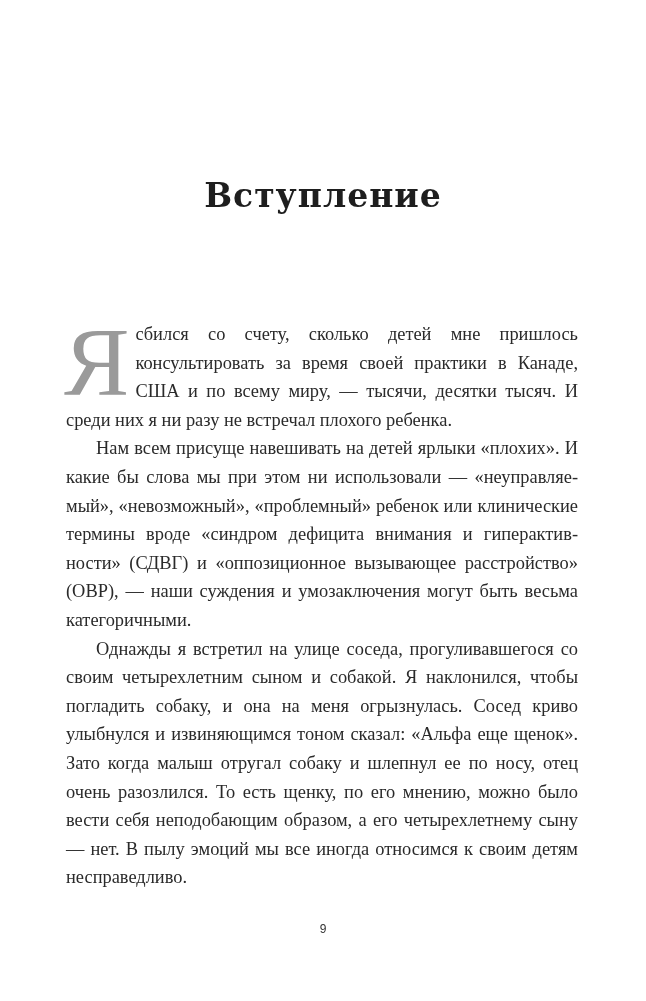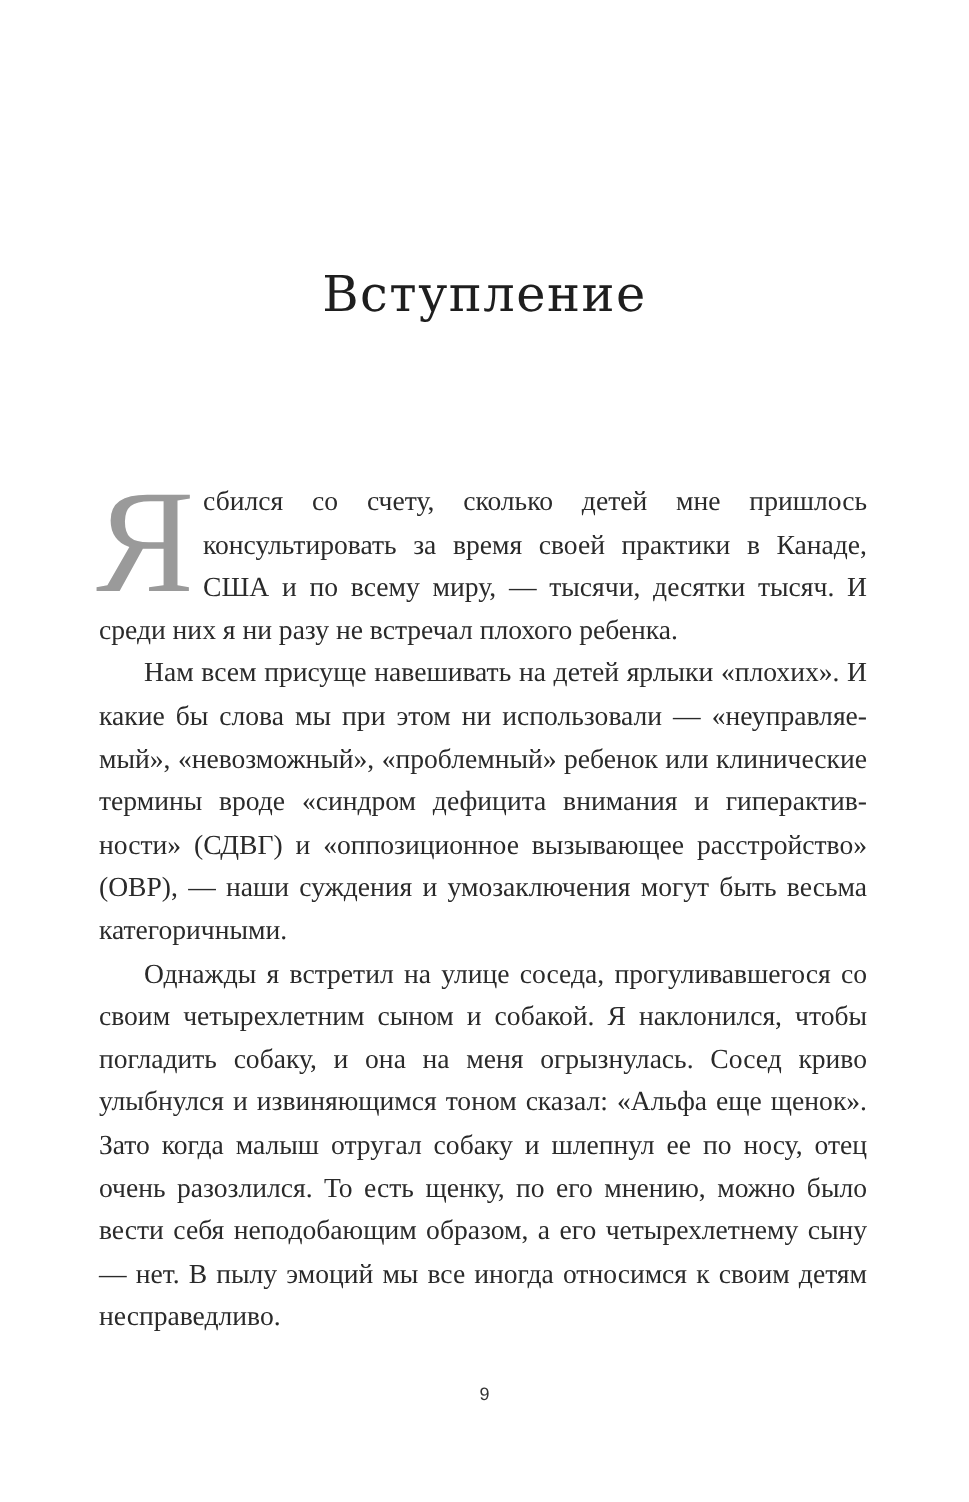--- a/index.html
+++ b/index.html
@@ -22,21 +22,21 @@
       background: #ffffff;
     }
     .chapter-title {
       position: absolute;
       left: 0;
       top: 176px;
       width: 646px;
       text-align: center;
       font-family: "DejaVu Serif", serif;
       font-size: 33px;
-      font-weight: normal;
+      font-weight: bold;
       letter-spacing: 1px;
       color: #1e1e1e;
       margin: 0;
     }
     .body-text {
       position: absolute;
       left: 66px;
       top: 320px;
       width: 512px;
       font-family: "Liberation Serif", serif;

